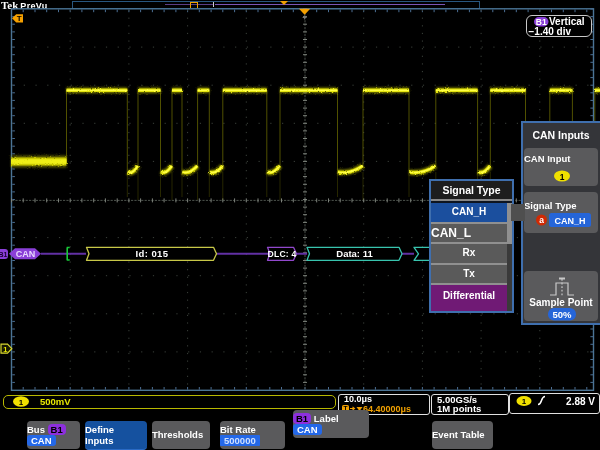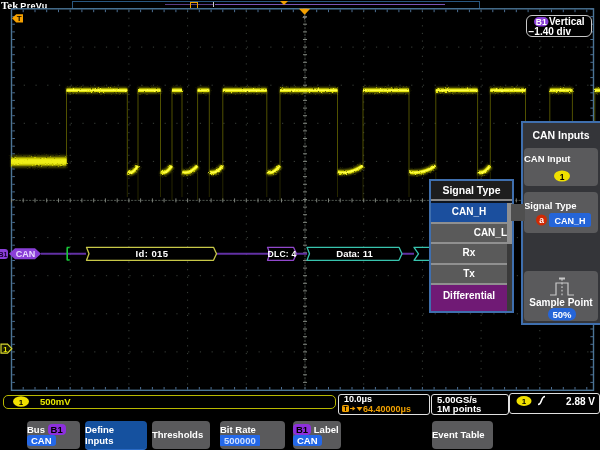--- a/index.html
+++ b/index.html
@@ -124,21 +124,21 @@
 <svg class="abs" style="left:526px;top:15px;" width="66" height="22">
  <rect x="8" y="2" width="14.5" height="9.5" rx="4.7" fill="#8a3fd8"></rect>
  <text x="15.3" y="9.7" font-size="8.5" font-weight="bold" fill="#fff" text-anchor="middle" font-family="Liberation Sans">B1</text>
  <text x="23" y="10.4" font-size="10" font-weight="bold" fill="#fff" font-family="Liberation Sans">Vertical</text>
  <text x="2.5" y="20" font-size="10" font-weight="bold" fill="#fff" font-family="Liberation Sans">−1.40 div</text>
 </svg>
 
 <div class="abs" style="left:429px;top:179px;width:85px;height:134px;background:#0e1520;border:2px solid #3f6fae;box-sizing:border-box;">
   <div class="abs" style="left:0;top:0;width:81px;height:20px;background:#1d1d1d;border-bottom:2px solid #888;box-sizing:border-box;color:#fff;font-size:10.5px;font-weight:bold;text-align:center;line-height:19px;">Signal Type</div>
   <div class="abs" style="left:0;top:22px;width:76px;height:18.5px;background:#1b4f9e;color:#fff;font-size:10px;font-weight:bold;text-align:center;line-height:18.5px;border-bottom:2px solid #909090;">CAN_H</div>
-  <div class="abs" style="left:0;top:42.5px;width:76px;height:18.5px;background:#5a5a5a;color:#fff;font-size:10px;font-weight:bold;text-align:right;line-height:18.5px;border-bottom:2px solid #909090;">CAN_L</div>
+  <div class="abs" style="left:0;top:42.5px;width:76px;height:18.5px;background:#5a5a5a;color:#fff;font-size:12px;font-weight:bold;text-align:left;line-height:18.5px;border-bottom:2px solid #909090;">CAN_L</div>
   <div class="abs" style="left:0;top:63px;width:76px;height:18.5px;background:#5a5a5a;color:#fff;font-size:10px;font-weight:bold;text-align:center;line-height:18.5px;border-bottom:2px solid #909090;">Rx</div>
   <div class="abs" style="left:0;top:83.5px;width:76px;height:18.5px;background:#5a5a5a;color:#fff;font-size:10px;font-weight:bold;text-align:center;line-height:18.5px;border-bottom:2px solid #909090;">Tx</div>
   <div class="abs" style="left:0;top:104px;width:76px;height:26px;background:#701a75;color:#fff;font-size:10px;font-weight:bold;text-align:center;line-height:21px;">Differential</div>
   <div class="abs" style="left:76px;top:22px;width:5px;height:108px;background:#3a3a3a;"></div>
   <div class="abs" style="left:76px;top:22px;width:5px;height:41px;background:#909090;"></div>
 </div>
 
 <div class="abs" style="left:520.5px;top:120.5px;width:79.5px;height:204.5px;background:#343539;border:2px solid #3f6fae;border-right:none;box-sizing:border-box;"></div>
 <div class="abs" style="left:522px;top:129px;width:78px;height:14px;color:#fff;font-size:10.5px;font-weight:bold;text-align:center;">CAN Inputs</div>
 <div class="btn" style="left:524px;top:148px;width:74px;height:38px;">
@@ -205,19 +205,19 @@
 </div>
 <div class="btn" style="left:85px;top:421px;width:62px;height:28px;background:#15519f;border-bottom:1.5px solid #2a6ac4;">
  <div style="margin-top:3px;">Define</div>
       <div>Inputs</div>
 </div>
 <div class="btn" style="left:152px;top:421px;width:58px;height:28px;line-height:28px;">Thresholds</div>
 <div class="btn" style="left:220px;top:421px;width:65px;height:28px;">
  <div style="margin-top:3px;">Bit Rate</div>
  <div><span class="pillb" style="border-radius:1px;color:#cfe0ff;">500000</span></div>
 </div>
-<div class="btn" style="left:293px;top:421px;width:48px;height:28px;">
+<div class="btn" style="left:293px;top:410px;width:76px;height:28px;">
  <div style="margin-top:3px;"><span class="pillp">B1</span> Label</div>
  <div><span class="pillb">CAN</span></div>
 </div>
 <div class="btn" style="left:432px;top:421px;width:61px;height:28px;line-height:28px;">Event Table</div>
 
 </div>
 
 </body></html>

